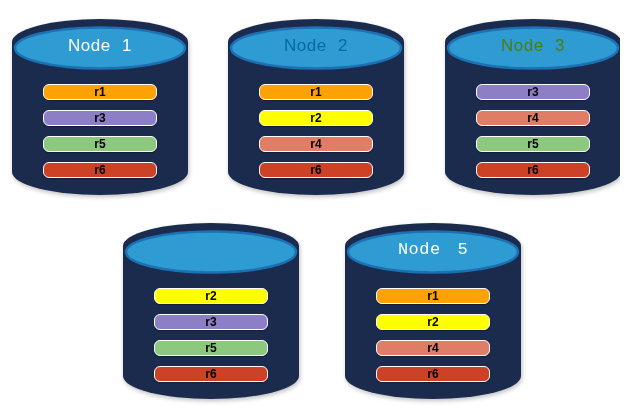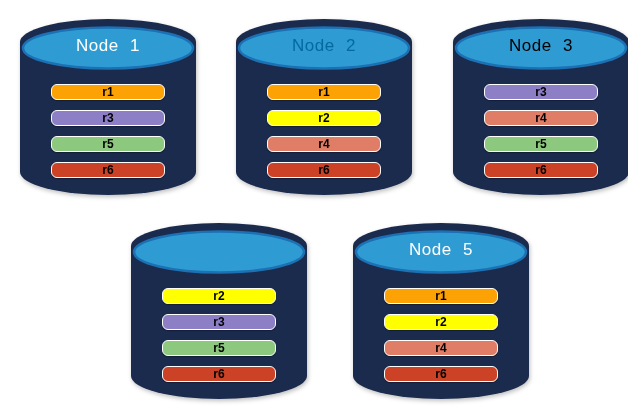--- a/index.html
+++ b/index.html
@@ -7,21 +7,20 @@
     padding: 0;
     background: #FFFFFF;
     font-family: "Liberation Sans", sans-serif;
   }
   #canvas {
     position: relative;
     width: 620px;
     height: 408px;
     background: #FFFFFF;
     overflow: hidden;
-    margin-left: 8px;
   }
   .node {
     position: absolute;
     width: 176px;
     height: 186px;
   }
   .cyl {
     position: absolute;
     left: 0;
     top: 0;
@@ -93,21 +92,21 @@
         <div class="replica-bar" style="background: rgb(223, 125, 102); border-color: rgb(255, 255, 255); color: rgb(0, 0, 0);"><span>r4</span></div>
         <div class="replica-bar" style="background: rgb(203, 66, 39); border-color: rgb(255, 255, 255); color: rgb(0, 0, 0);"><span>r6</span></div>
       </div>
     </div>
 
     <div class="node" style="left: 445px; top: 9px;">
       <svg class="cyl" viewBox="0 0 176 186" aria-hidden="true">
         <path class="cyl-body" d="M0,33 A88,23 0 0 1 176,33 L176,163 A88,23 0 0 1 0,163 Z" fill="#1B2B4D"></path>
         <ellipse class="cyl-top" cx="88" cy="39" rx="85" ry="20.5" stroke-width="2.5" fill="#2F9BD3" stroke="#1C71B5"></ellipse>
       </svg>
-      <div class="node-title" style="color: #000000;">Node 3</div>
+      <div class="node-title" style="color: #4d7c0f;">Node 3</div>
       <div class="bars">
         <div class="replica-bar" style="background: rgb(140, 127, 198); border-color: rgb(255, 255, 255); color: rgb(0, 0, 0);"><span>r3</span></div>
         <div class="replica-bar" style="background: rgb(223, 125, 102); border-color: rgb(255, 255, 255); color: rgb(0, 0, 0);"><span>r4</span></div>
         <div class="replica-bar" style="background: rgb(140, 200, 126); border-color: rgb(255, 255, 255); color: rgb(0, 0, 0);"><span>r5</span></div>
         <div class="replica-bar" style="background: rgb(203, 66, 39); border-color: rgb(255, 255, 255); color: rgb(0, 0, 0);"><span>r6</span></div>
       </div>
     </div>
 
     <div class="node" style="left: 123px; top: 213px;">
       <svg class="cyl" viewBox="0 0 176 186" aria-hidden="true">
@@ -120,21 +119,21 @@
         <div class="replica-bar" style="background: rgb(140, 200, 126); border-color: rgb(255, 255, 255); color: rgb(0, 0, 0);"><span>r5</span></div>
         <div class="replica-bar" style="background: rgb(203, 66, 39); border-color: rgb(255, 255, 255); color: rgb(0, 0, 0);"><span>r6</span></div>
       </div>
     </div>
 
     <div class="node" style="left: 345px; top: 213px;">
       <svg class="cyl" viewBox="0 0 176 186" aria-hidden="true">
         <path class="cyl-body" d="M0,33 A88,23 0 0 1 176,33 L176,163 A88,23 0 0 1 0,163 Z" fill="#1B2B4D"></path>
         <ellipse class="cyl-top" cx="88" cy="39" rx="85" ry="20.5" stroke-width="2.5" fill="#2F9BD3" stroke="#1C71B5"></ellipse>
       </svg>
-      <div class="node-title" style="color: rgb(255, 255, 255);">Node 5</div>
+      <div class="node-title" style="color: rgb(255, 255, 255); font-family: Liberation Mono, monospace;">Node 5</div>
       <div class="bars">
         <div class="replica-bar" style="background: rgb(252, 162, 4); border-color: rgb(255, 255, 255); color: rgb(0, 0, 0);"><span>r1</span></div>
         <div class="replica-bar" style="background: rgb(255, 255, 0); border-color: rgb(255, 255, 255); color: rgb(0, 0, 0);"><span>r2</span></div>
         <div class="replica-bar" style="background: rgb(223, 125, 102); border-color: rgb(255, 255, 255); color: rgb(0, 0, 0);"><span>r4</span></div>
         <div class="replica-bar" style="background: rgb(203, 66, 39); border-color: rgb(255, 255, 255); color: rgb(0, 0, 0);"><span>r6</span></div>
       </div>
     </div>
   </div>
 
 </body></html>

